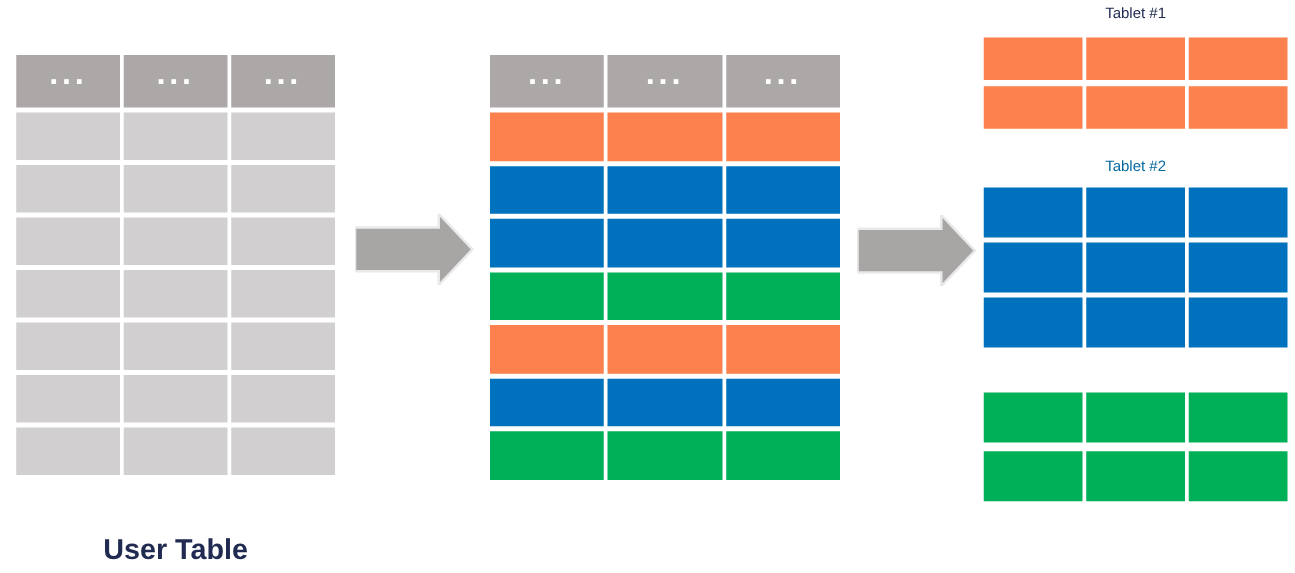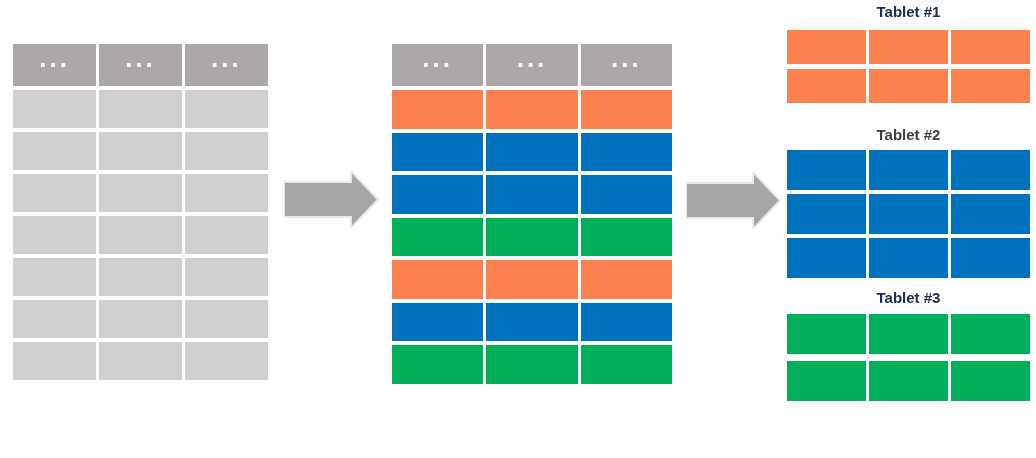--- a/index.html
+++ b/index.html
@@ -12,21 +12,21 @@
   .header-cell{display:flex;align-items:center;justify-content:center;}
   .ellipsis{
     color:#fff;font-weight:bold;font-size:26px;letter-spacing:3px;
     line-height:1;transform:translateY(-7px);user-select:none;
   }
   .label{
     position:absolute;text-align:center;font-size:23px;font-weight:bold;
     color:#212B52;white-space:nowrap;
   }
   .tablet-title{
-    position:absolute;text-align:center;font-size:15px;font-weight:bold;
+    position:absolute;text-align:center;font-size:12px;font-weight:normal;
     color:#212B52;white-space:nowrap;
   }
   .arrow{position:absolute;}
   
   #user-grid{left:13px;top:44px;width:255px;grid-template-columns:repeat(3,1fr);
     grid-template-rows:42px repeat(7,38.5px);gap:3.5px 2.5px;}
   
   #part-grid{left:392px;top:44px;width:280px;grid-template-columns:repeat(3,1fr);
     grid-template-rows:42px repeat(7,38.5px);gap:4px 3px;}
   
@@ -67,20 +67,21 @@
       <div class="cell" style="background: rgb(209, 207, 207);"></div>
       <div class="cell" style="background: rgb(209, 207, 207);"></div>
       <div class="cell" style="background: rgb(209, 207, 207);"></div>
       <div class="cell" style="background: rgb(209, 207, 207);"></div>
       <div class="cell" style="background: rgb(209, 207, 207);"></div>
       <div class="cell" style="background: rgb(209, 207, 207);"></div>
       <div class="cell" style="background: rgb(209, 207, 207);"></div>
       <div class="cell" style="background: rgb(209, 207, 207);"></div>
       <div class="cell" style="background: rgb(209, 207, 207);"></div>
     </div>
+  <div class="label" style="left: 13px; top: 426px; width: 255px; color: rgb(33, 43, 82);">User Table</div>
 
   <svg class="arrow" style="left:284px;top:171px;" width="95" height="57" viewBox="0 0 95 57">
     <polygon points="0,11 67,11 67,0 94,28.5 67,57 67,46 0,46" fill="#A8A5A5" stroke="#EAE9E9" stroke-width="2"></polygon>
   </svg>
 
   <div id="part-grid" class="grid-table">
       <div class="cell header-cell" style="background: rgb(172, 168, 168);">
         <span class="ellipsis">...</span>
       </div>
       <div class="cell header-cell" style="background: rgb(172, 168, 168);">
@@ -119,34 +120,33 @@
   <div class="tablet-title" style="left: 787px; top: 3px; width: 243px; color: rgb(33, 43, 82);">Tablet #1</div>
   <div id="tablet-1-grid" class="grid-table">
       <div class="cell" style="background: rgb(252, 129, 79);"></div>
       <div class="cell" style="background: rgb(252, 129, 79);"></div>
       <div class="cell" style="background: rgb(252, 129, 79);"></div>
       <div class="cell" style="background: rgb(252, 129, 79);"></div>
       <div class="cell" style="background: rgb(252, 129, 79);"></div>
       <div class="cell" style="background: rgb(252, 129, 79);"></div>
     </div>
 
-  <div class="tablet-title" style="left: 787px; top: 126px; width: 243px; color: #404040;">Tablet #2</div>
+  <div class="tablet-title" style="left: 787px; top: 126px; width: 243px; color: #0369a1;">Tablet #2</div>
   <div id="tablet-2-grid" class="grid-table">
       <div class="cell" style="background: rgb(0, 113, 188);"></div>
       <div class="cell" style="background: rgb(0, 113, 188);"></div>
       <div class="cell" style="background: rgb(0, 113, 188);"></div>
       <div class="cell" style="background: rgb(0, 113, 188);"></div>
       <div class="cell" style="background: rgb(0, 113, 188);"></div>
       <div class="cell" style="background: rgb(0, 113, 188);"></div>
       <div class="cell" style="background: rgb(0, 113, 188);"></div>
       <div class="cell" style="background: rgb(0, 113, 188);"></div>
       <div class="cell" style="background: rgb(0, 113, 188);"></div>
     </div>
 
-  <div class="tablet-title" style="left: 787px; top: 289px; width: 243px; color: rgb(33, 43, 82);">Tablet #3</div>
   <div id="tablet-3-grid" class="grid-table">
       <div class="cell" style="background: rgb(0, 176, 88);"></div>
       <div class="cell" style="background: rgb(0, 176, 88);"></div>
       <div class="cell" style="background: rgb(0, 176, 88);"></div>
       <div class="cell" style="background: rgb(0, 176, 88);"></div>
       <div class="cell" style="background: rgb(0, 176, 88);"></div>
       <div class="cell" style="background: rgb(0, 176, 88);"></div>
     </div>
 
 

